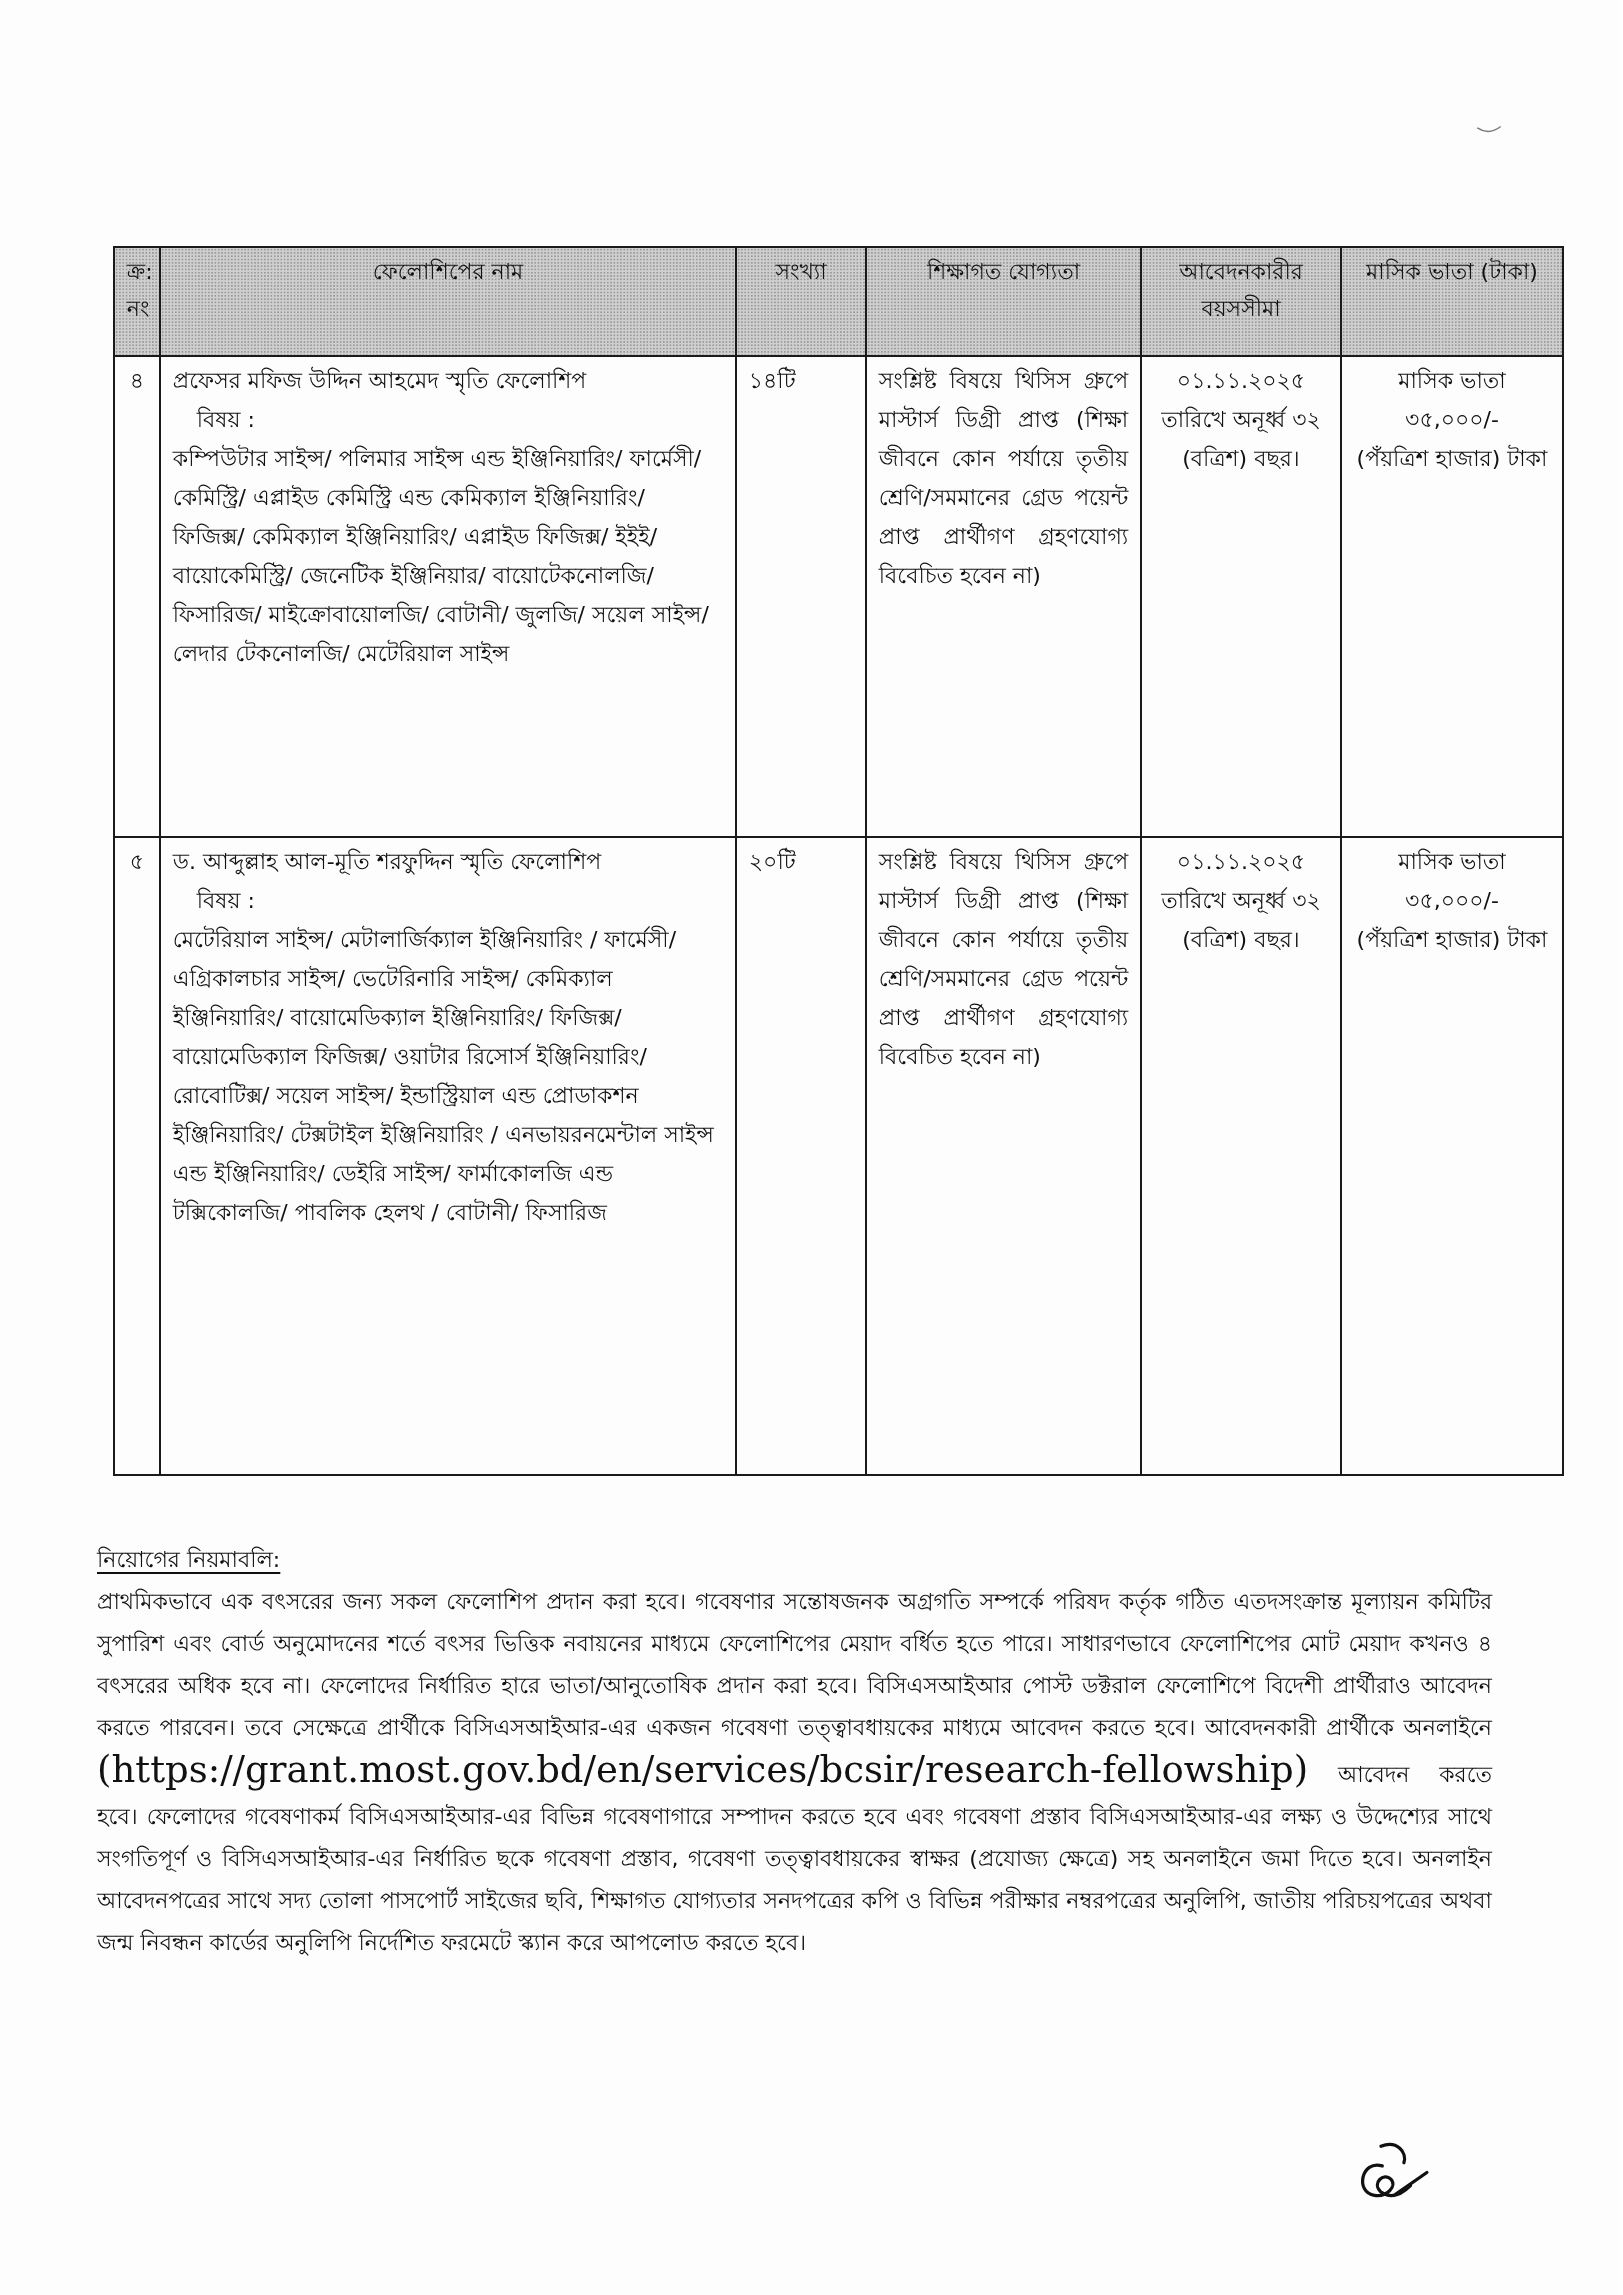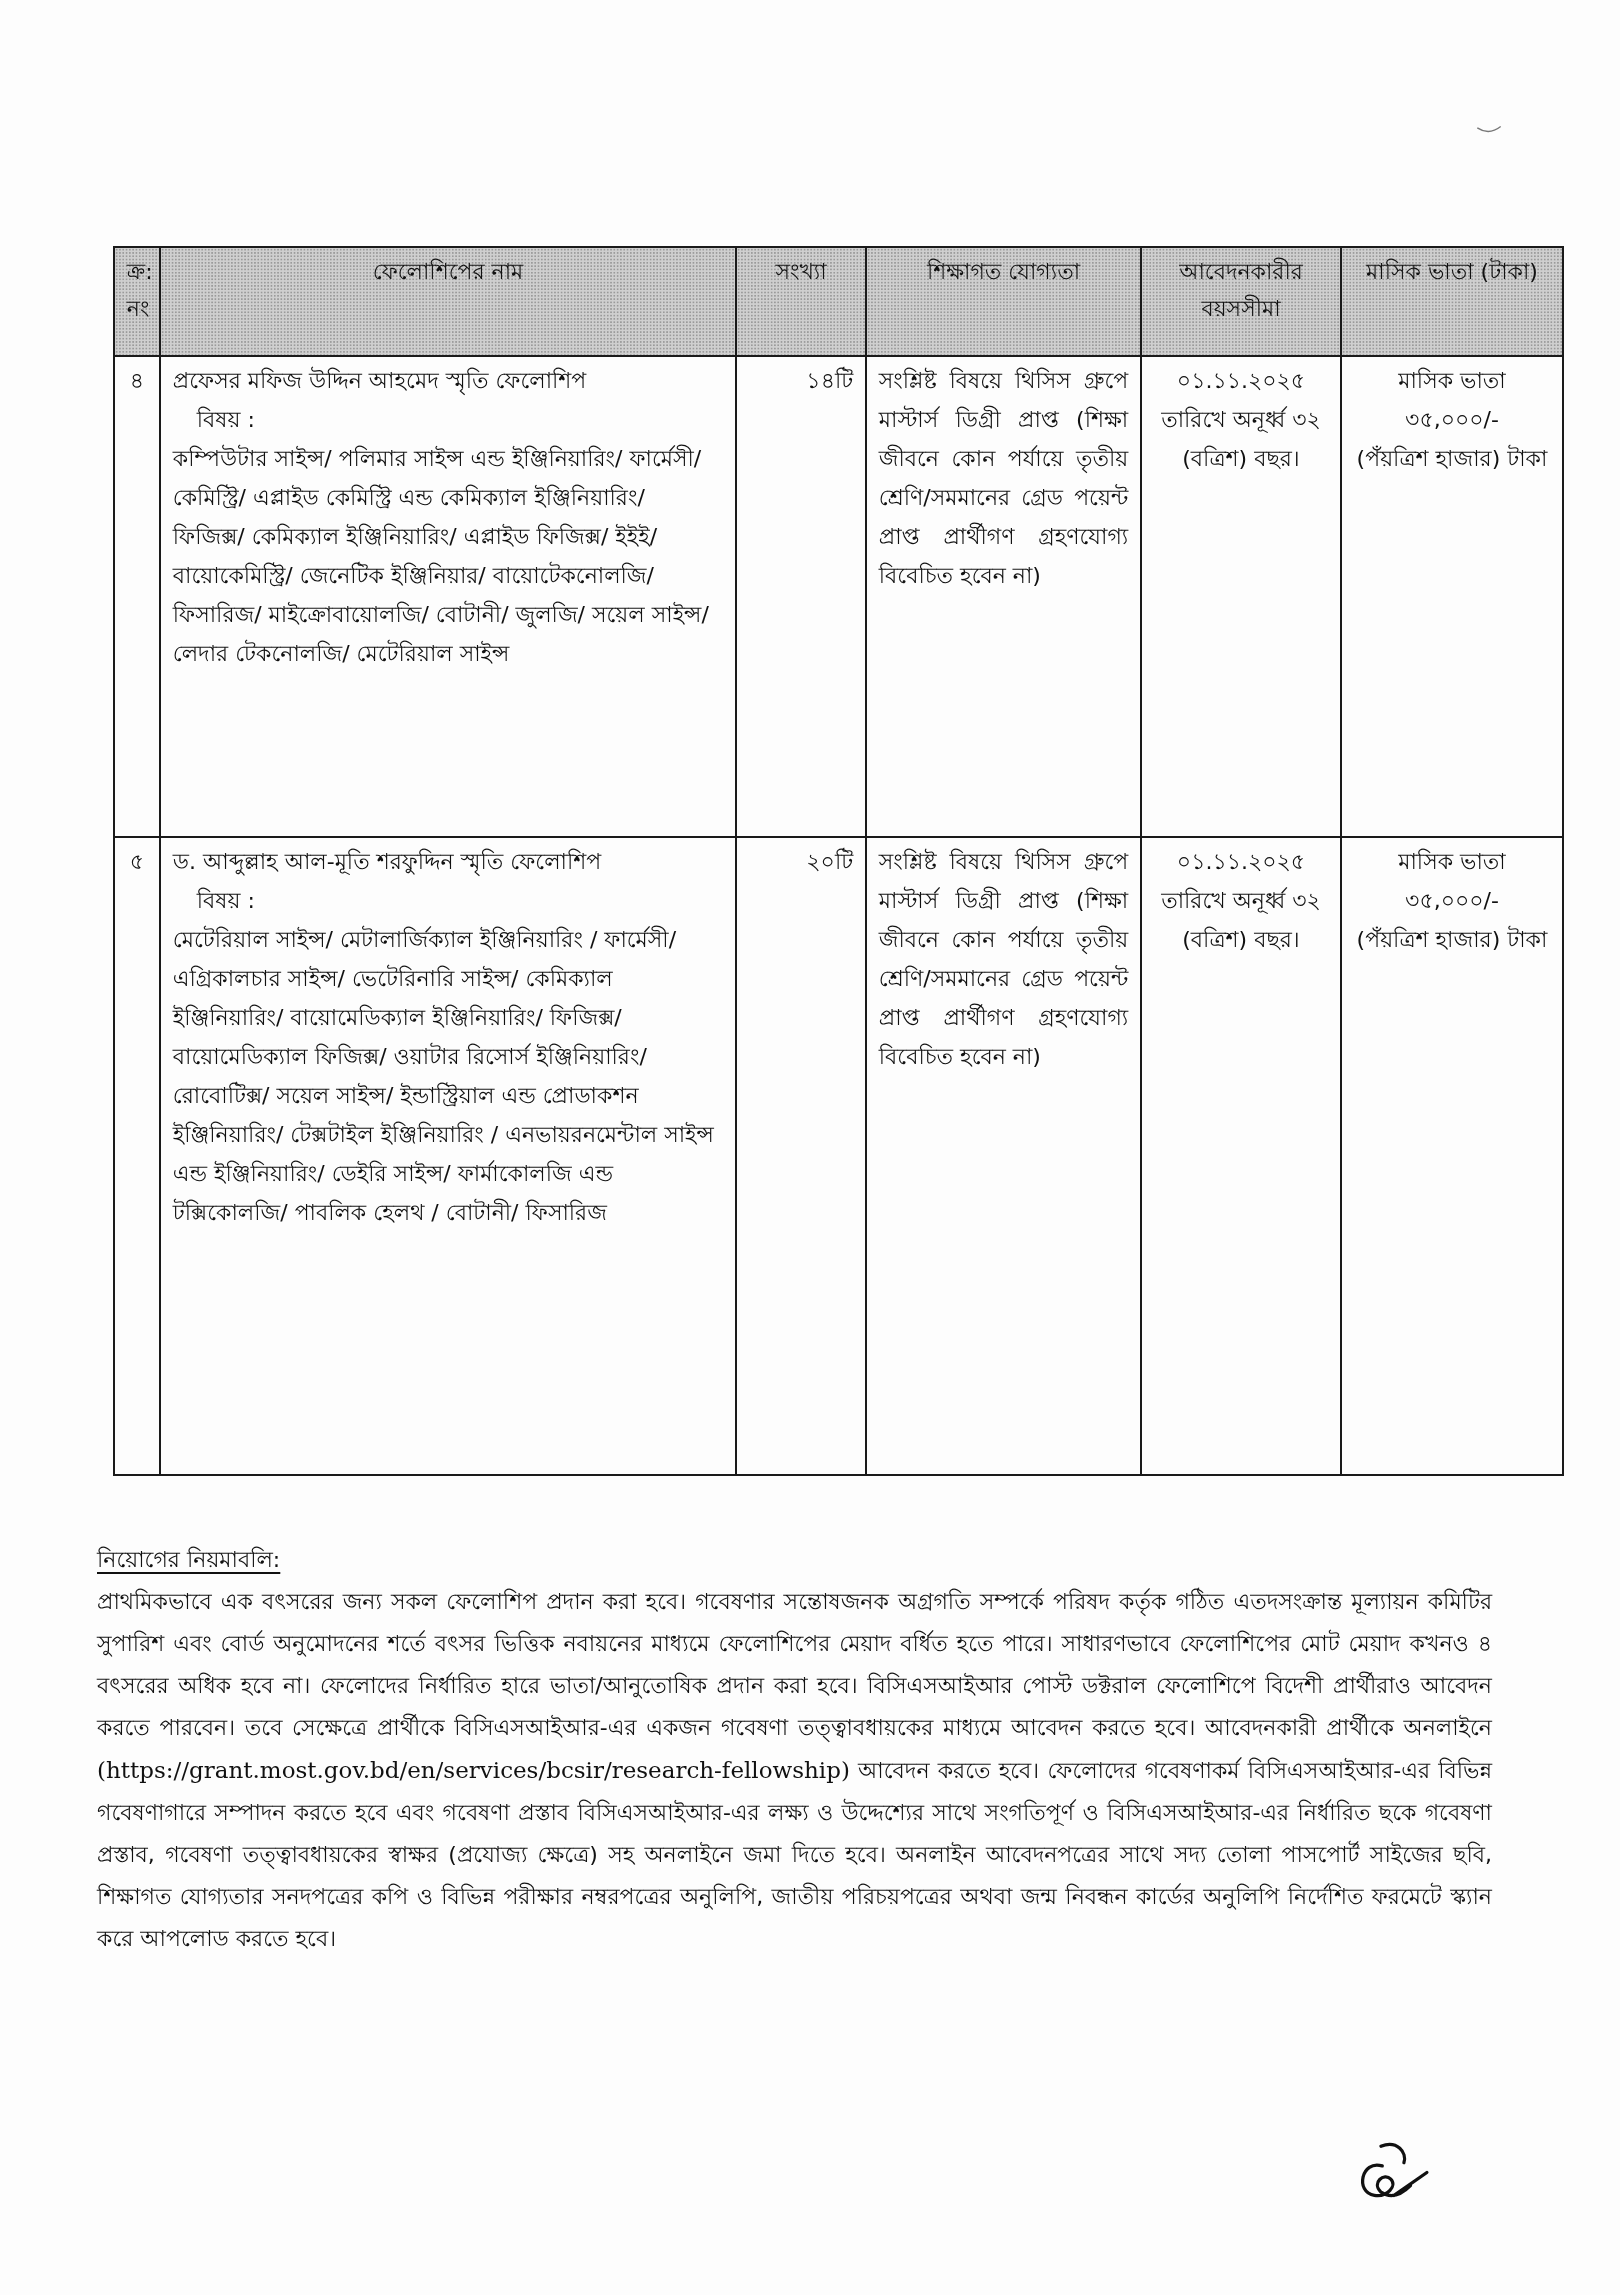--- a/index.html
+++ b/index.html
@@ -26,34 +26,34 @@
     font-weight: normal; text-align: center; line-height: 37px; height: 98px;
     vertical-align: top; padding-top: 5.2px;
   }
   .col-sl { width: 46px; }
   .col-name { width: 576px; }
   .col-count { width: 130px; }
   .col-qual { width: 275px; }
   .col-age { width: 200px; }
   .col-allow { width: 222px; }
   td.sl { text-align: center; }
-  td.count { text-align: right; }
+  td.count { text-align: left; }
   td.qual { text-align: justify; text-align-last: left; }
   td.age, td.allow { text-align: center; }
   .name-title { display: block; }
   .subject-label { display: block; margin-left: 24px; }
   .subject-list { display: block; }
   tr.row-4 td { height: 471px; }
   tr.row-5 td { height: 628px; }
   td.footnote { text-align: center; padding: 1.3px 6.5px; line-height: 35px; }
 
   .rules { position: absolute; left: 97px; top: 1539px; width: 1395px; font-size: 22px; line-height: 42px; }
   .rules-title { text-decoration: underline; text-underline-offset: 5.2px; display: inline-block; margin-bottom: 0; text-align: right; }
   .rules-body { text-align: justify; margin: 0; }
-  .url { font-family: "DejaVu Serif", "Liberation Serif", serif; font-size: 23px; }
+  .url { font-family: "DejaVu Serif", "Liberation Serif", serif; font-size: 37px; }
 
   .signature { position: absolute; left: 1335px; top: 2133px; width: 105px; height: 79px; }
 </style>
 </head>
 <body>
 
 <div class="page">
 
   <svg class="corner-mark" viewBox="0 0 40 20">
     <path d="M2 6 Q20 18 38 4" stroke="#777" stroke-width="2" fill="none"></path>

